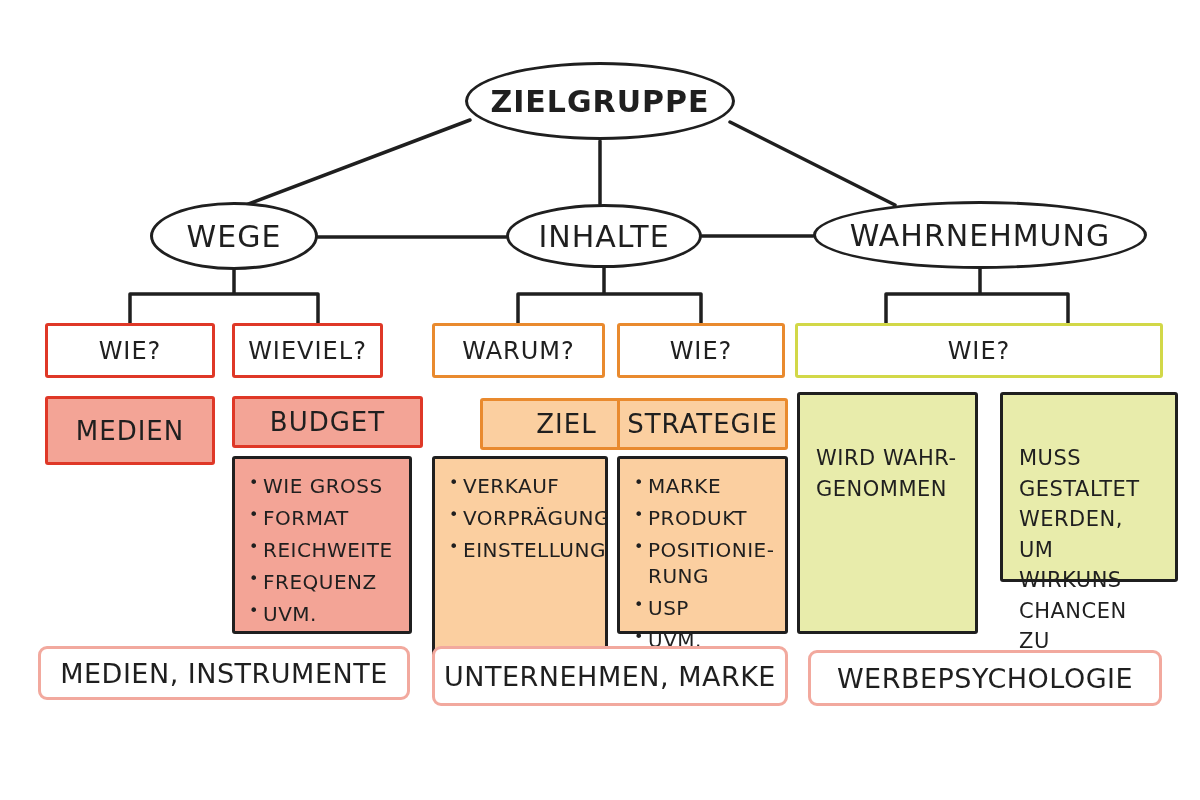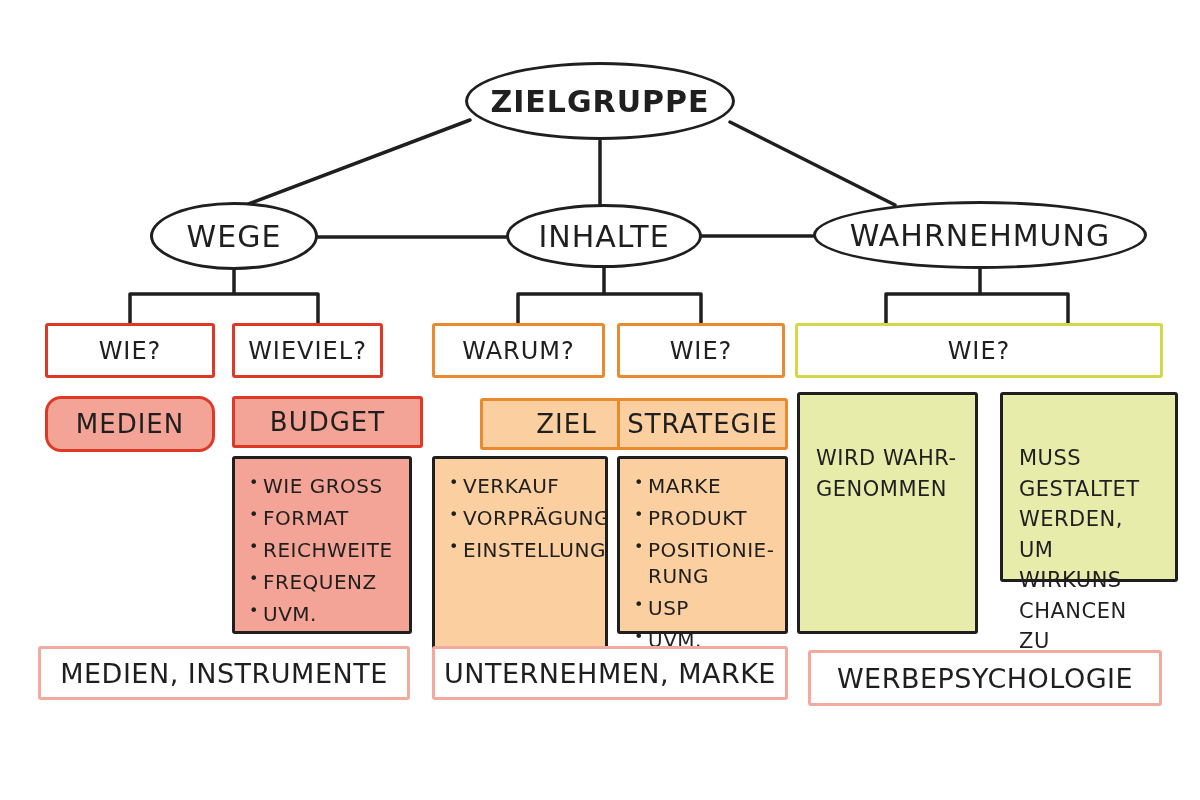--- a/index.html
+++ b/index.html
@@ -14,21 +14,21 @@
   .connectors path { stroke: var(--ink, #1f1f1f); stroke-width:3.5; fill:none; stroke-linecap:round; }
 
   .node { position:absolute; display:flex; align-items:center; justify-content:center;
           box-sizing:border-box; text-align:center; letter-spacing:1px; }
 
   .ellipse { border:3px solid var(--ink,#1f1f1f); border-radius:50%;
              background:#fff; font-size:30px; }
 
   .qbox { border:3px solid; border-radius:3px; background:#fff; font-size:24px; }
   .cat  { border:3px solid; border-radius:3px; font-size:26px; }
-  .footerbox { border:3px solid var(--pink-border,#f2a99e); border-radius:3px;
+  .footerbox { border:3px solid var(--pink-border,#f2a99e); border-radius:9px;
                background:#fff; font-size:27px; letter-spacing:0.5px; }
 
   .red    { border-color: var(--red-border,#df3827); }
   .redf   { border-color: var(--red-border,#df3827);   background: var(--red-fill,#f3a496); }
   .orange { border-color: var(--orange-border,#e98a2e); }
   .orangef{ border-color: var(--orange-border,#e98a2e); background: var(--orange-fill,#fbcfa0); }
   .green  { border-color: var(--green-border,#d2d848); }
   .greenf { border-color: var(--green-border,#d2d848);  background: var(--green-fill,#e8ecab); }
 
   .detail { position:absolute; box-sizing:border-box; border:3px solid; border-radius:3px;
@@ -46,34 +46,34 @@
   .el-wege        { left:150px; top:202px; width:168px; height:68px; }
   .el-inhalte     { left:506px; top:204px; width:196px; height:64px;text-align:right; }
   .el-wahrnehmung { left:813px; top:201px; width:334px; height:68px; }
 
   .q-wege-wie     { left:45px;  top:323px; width:170px; height:55px; }
   .q-wege-wieviel { left:232px; top:323px; width:151px; height:55px; }
   .q-inh-warum    { left:432px; top:323px; width:173px; height:55px; }
   .q-inh-wie      { left:617px; top:323px; width:168px; height:55px; }
   .q-wahr-wie     { left:795px; top:323px; width:368px; height:55px; }
 
-  .b-medien    { left:45px;  top:396px; width:170px; height:56px;border-radius:16px; }
+  .b-medien    { left:45px;  top:396px; width:170px; height:69px; }
   .b-budget    { left:232px; top:396px; width:191px; height:52px; }
   .b-ziel      { left:432px; top:398px; width:173px; height:52px;margin-left:48px; }
   .b-strategie { left:617px; top:398px; width:171px; height:52px; }
 
   .d-budget    { left:232px; top:456px; width:180px; height:178px; }
   .d-ziel      { left:432px; top:456px; width:176px; height:222px; }
   .d-strategie { left:617px; top:456px; width:171px; height:178px; }
 
   .n-wahrgenommen { left:797px; top:392px; width:181px; height:242px; }
   .n-gestaltet    { left:1000px; top:392px; width:178px; height:190px; }
 
   .f-left  { left:38px;  top:646px; width:372px; height:54px; }
-  .f-mid   { left:432px; top:646px; width:356px; height:54px; }
+  .f-mid   { left:432px; top:646px; width:356px; height:60px; }
   .f-right { left:808px; top:650px; width:354px; height:56px; }
 </style>
 </head>
 <body>
 
 <div class="canvas">
 
   <svg class="connectors" viewBox="0 0 1200 800">
     <path d="M470,120 L246,205"></path>
     <path d="M600,141 L600,204"></path>

